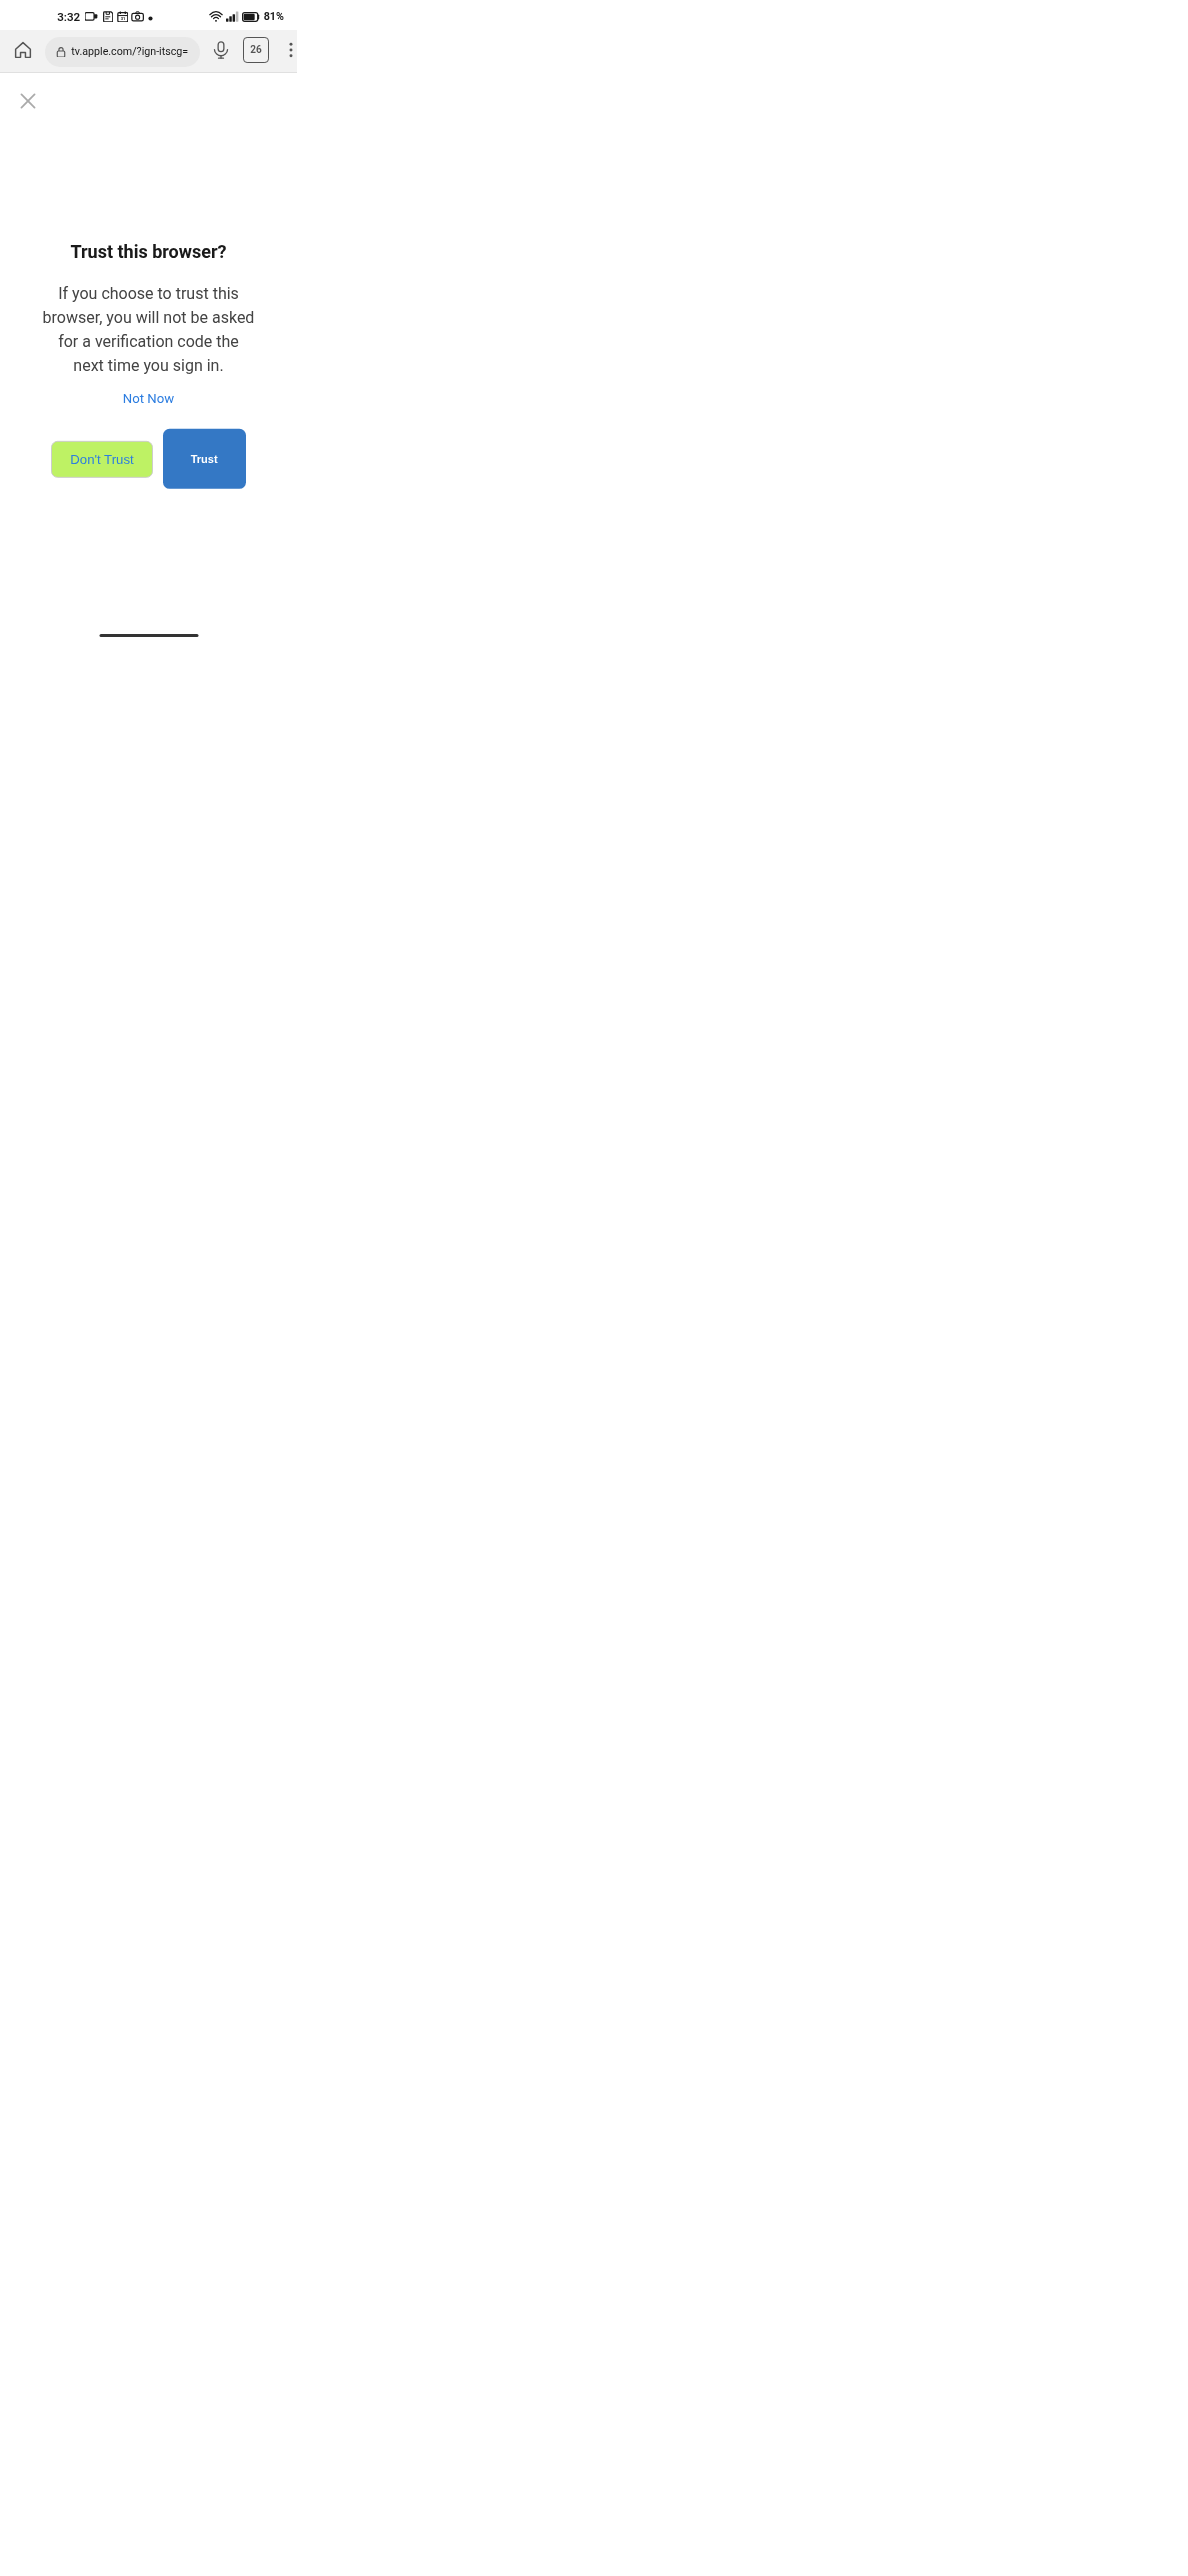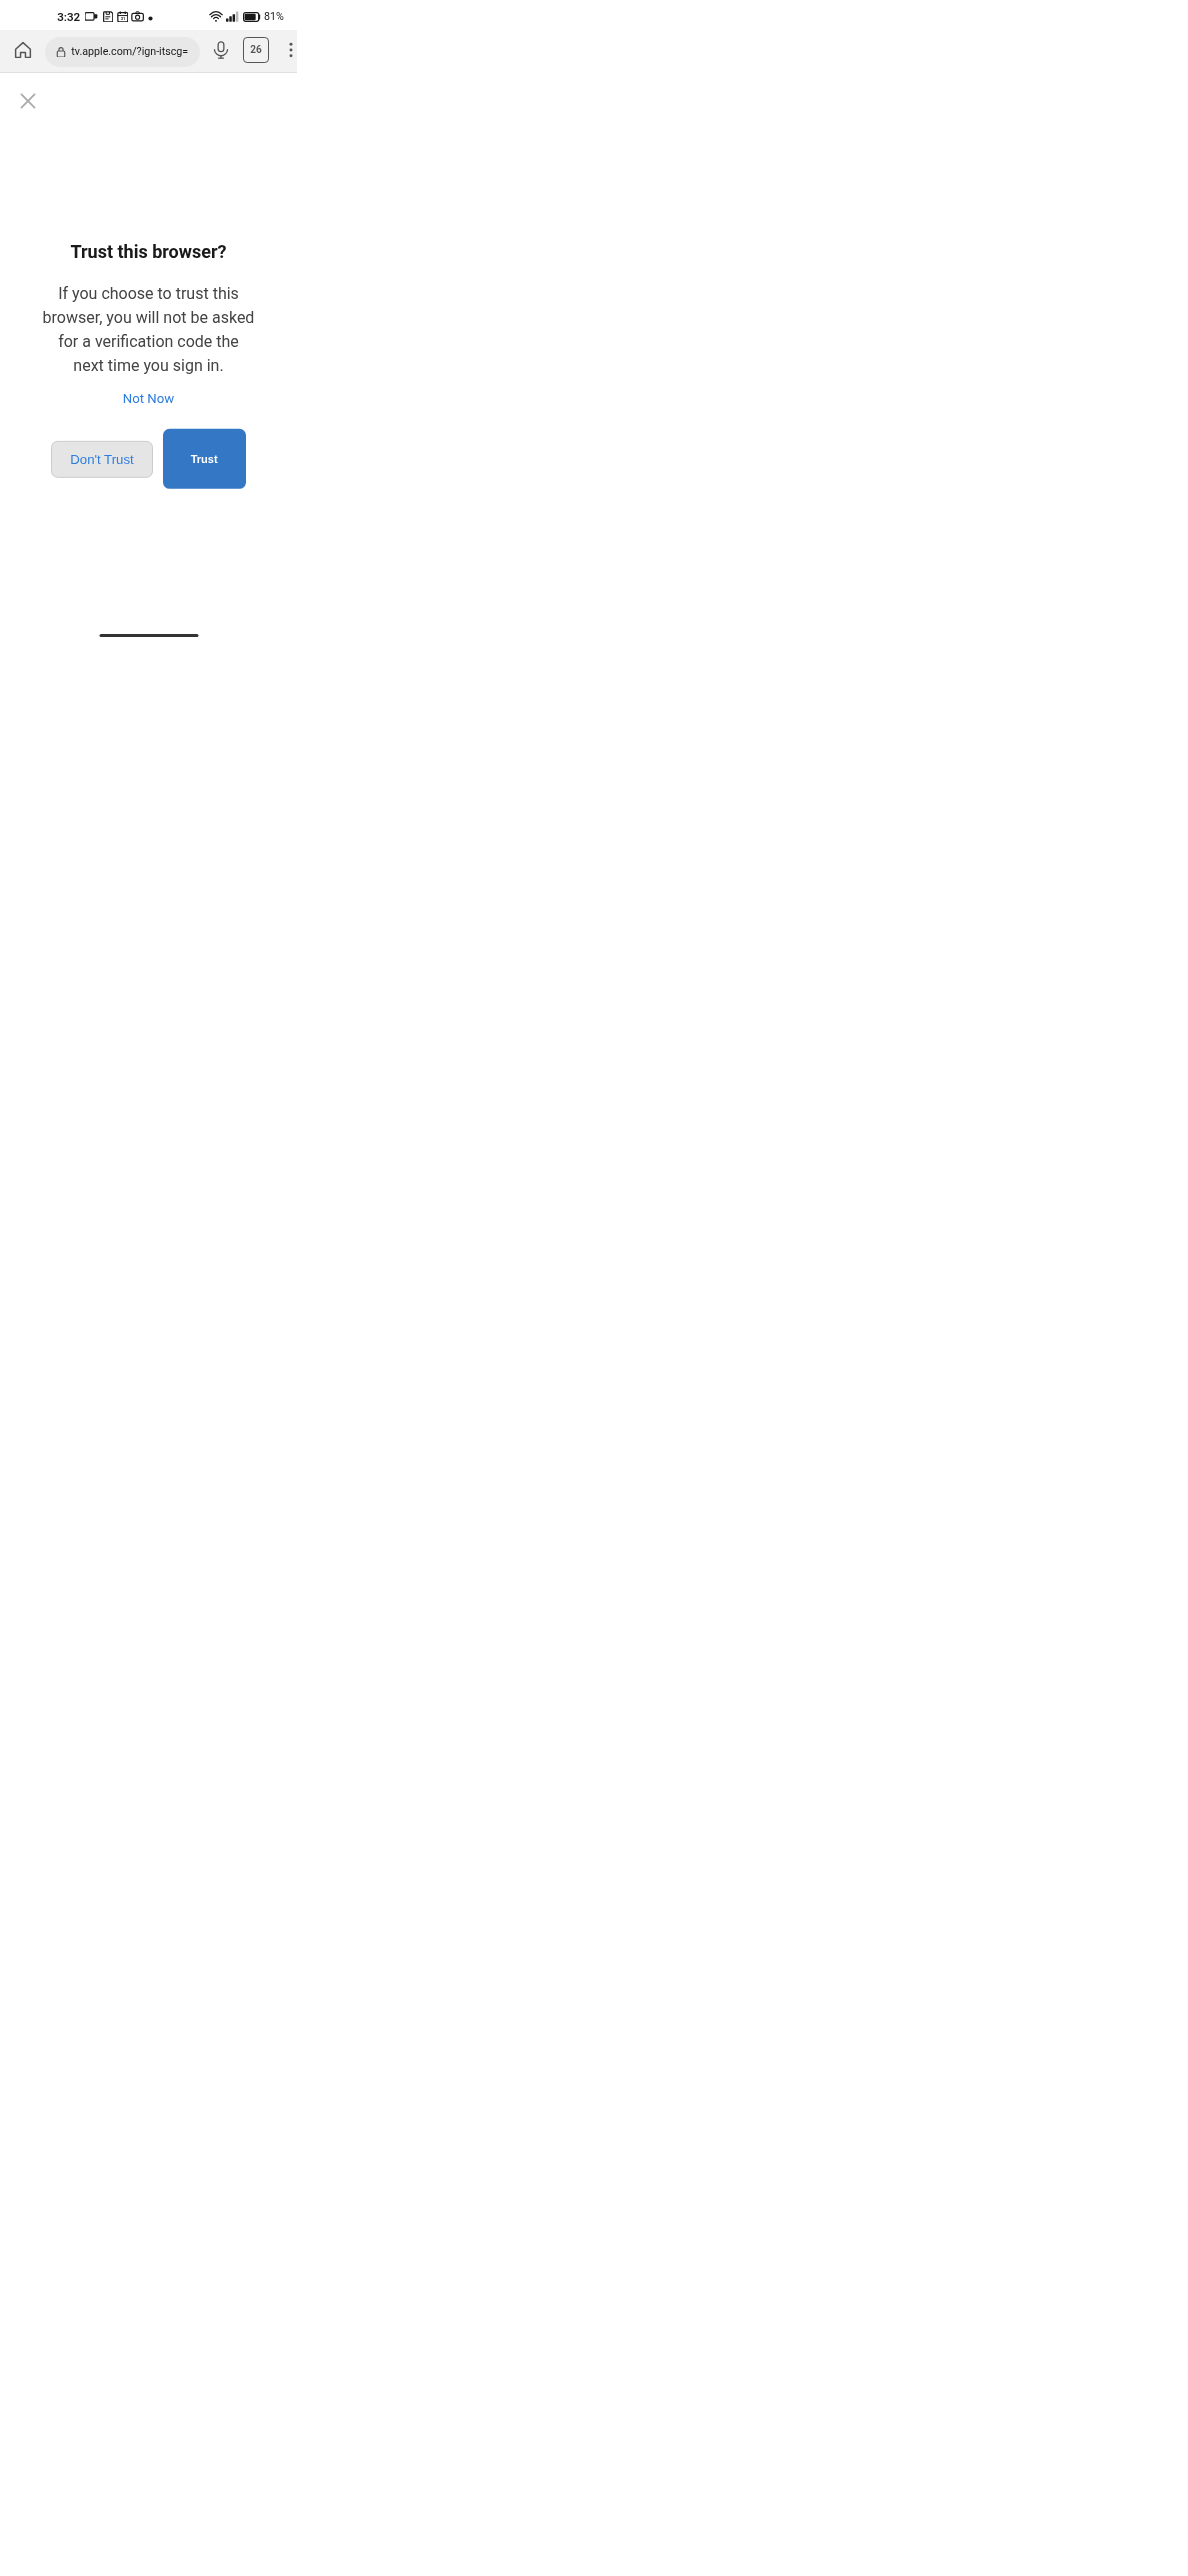--- a/index.html
+++ b/index.html
@@ -48,21 +48,21 @@
     }
 
     .status-right {
       display: flex;
       align-items: center;
       gap: 3.3px;
     }
 
     .battery-text {
       font-size: 10.7px;
-      font-weight: 400;
+      font-weight: 700;
       color: #1a1a1a;
     }
 
     
     .browser-chrome {
       background: #f2f2f2;
       padding: 6.6px 10px;
       display: flex;
       gap: 8.3px;
       height: 43px;
@@ -193,21 +193,21 @@
       display: flex;
       gap: 10px;
       justify-content: center;
       align-items: center;
     }
 
     .btn-dont-trust {
       padding: 10px 18px;
       border: 0.8px solid #ccc;
       border-radius: 6.6px;
-      background: #e5e5e5;
+      background: #bef264;
       color: #2c7de0;
       font-size: 13.2px;
       font-weight: 500;
       cursor: pointer;
       min-width: 99px;
     }
 
     .btn-trust {
       padding: 24px 18px;
       border: none;

